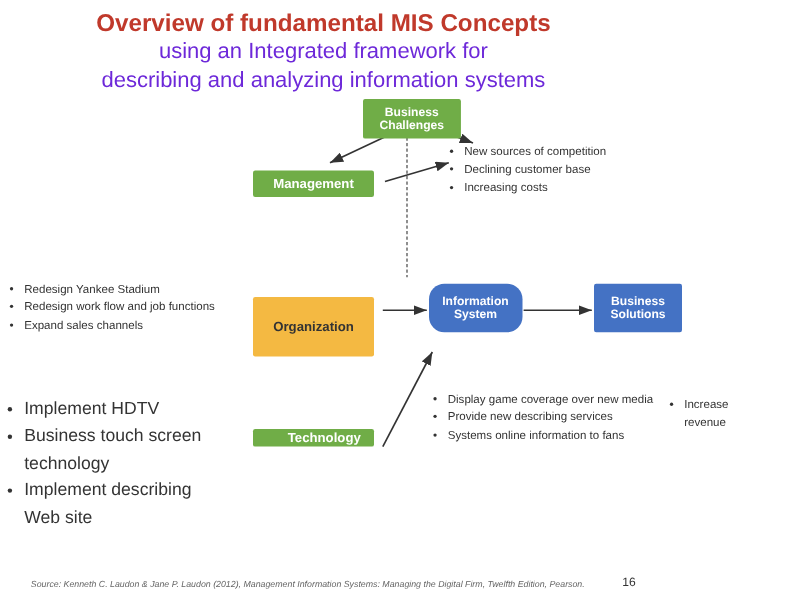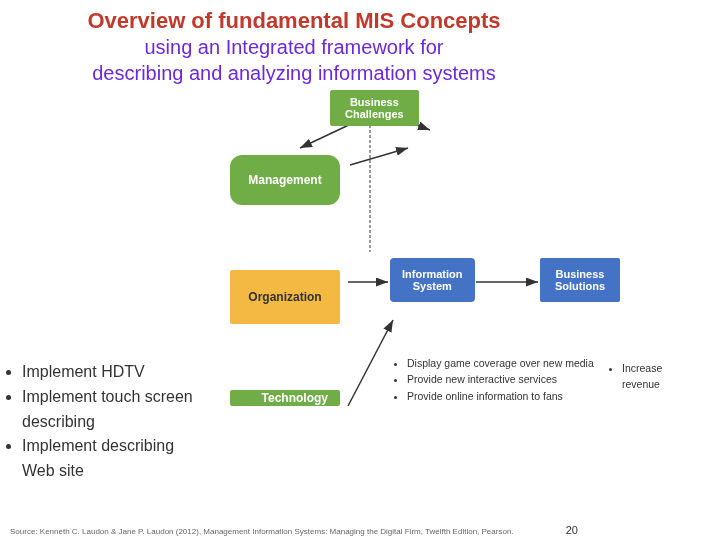--- a/index.html
+++ b/index.html
@@ -87,25 +87,25 @@
       padding-left: 12px;
     }
 
     
     .mgmt-center {
       position: absolute;
       top: 155px;
       left: 230px;
       background: #70ad47;
       color: #fff;
-      padding: 18px 18px;
+      padding: 5px 18px;
       font-size: 12px;
       font-weight: bold;
       text-align: center;
-      border-radius: 12px;
+      border-radius: 2px;
       min-width: 110px;
     }
 
     
     .left-bullets-2 {
       position: absolute;
       top: 255px;
       left: 10px;
       font-size: 10.5px;
       color: #333;
@@ -137,21 +137,21 @@
     .info-sys-box {
       position: absolute;
       top: 258px;
       left: 390px;
       background: #4472c4;
       color: #fff;
       padding: 10px 12px;
       font-size: 11px;
       font-weight: bold;
       text-align: center;
-      border-radius: 4px;
+      border-radius: 14px;
       min-width: 80px;
     }
 
     
     .biz-sol-box {
       position: absolute;
       top: 258px;
       left: 540px;
       background: #4472c4;
       color: #fff;
@@ -270,58 +270,72 @@
     <line x1="390" y1="115" x2="430" y2="130" stroke="#333" stroke-width="1.5" marker-end="url(#arrowhead)"></line>
 
     <line x1="370" y1="115" x2="370" y2="252" stroke="#333" stroke-width="1" stroke-dasharray="3,2"></line>
   </svg>
 
   <div class="bc-box">
     <span>Business</span><br>
     <span>Challenges</span>
   </div>
 
+  <div class="right-bullets">
+    <ul>
+      <li>New sources of competition</li>
+      <li>Declining customer base</li>
+      <li>Increasing costs</li>
+    </ul>
+  </div>
 
 
   <div class="mgmt-center">Management</div>
 
+  <div class="left-bullets-2">
+    <ul>
+      <li>Redesign Yankee Stadium</li>
+      <li>Redesign work flow and job functions</li>
+      <li>Expand sales channels</li>
+    </ul>
+  </div>
 
   <div class="org-center">Organization</div>
 
   <div class="info-sys-box">
     <span>Information</span><br>
     <span>System</span>
   </div>
 
   <div class="biz-sol-box">
     <span>Business</span><br>
     <span>Solutions</span>
   </div>
 
   <div class="left-bullets-3">
     <ul>
       <li>Implement HDTV</li>
-      <li>Implement touch screen describing</li>
+      <li>Business touch screen technology</li>
       <li>Implement describing Web site</li>
     </ul>
   </div>
 
   <div class="tech-center">Technology</div>
 
   <div class="bottom-right-bullets">
     <ul>
       <li>Display game coverage over new media</li>
-      <li>Provide new interactive services</li>
-      <li>Provide online information to fans</li>
+      <li>Provide new describing services</li>
+      <li>Systems online information to fans</li>
     </ul>
   </div>
 
   <div class="increase-rev">
     <ul>
       <li>Increase revenue</li>
     </ul>
   </div>
 
-  <div style="position:absolute; bottom:4px; left:10px; font-size:8px; color:#666;">Source: Kenneth C. Laudon &amp; Jane P. Laudon (2012), Management Information Systems: Managing the Digital Firm, Twelfth Edition, Pearson.</div>
-
-  <div style="position:absolute; bottom:4px; right:10px; font-size:11px; color:#333;">20</div>
+  <div style="position:absolute; bottom:4px; left:28px; font-size:8px; color:#666;font-style:italic;">Source: Kenneth C. Laudon &amp; Jane P. Laudon (2012), Management Information Systems: Managing the Digital Firm, Twelfth Edition, Pearson.</div>
+
+  <div style="position:absolute; bottom:4px; right:10px; font-size:11px; color:#333;">16</div>
 
 </div>
 
 </body></html>

